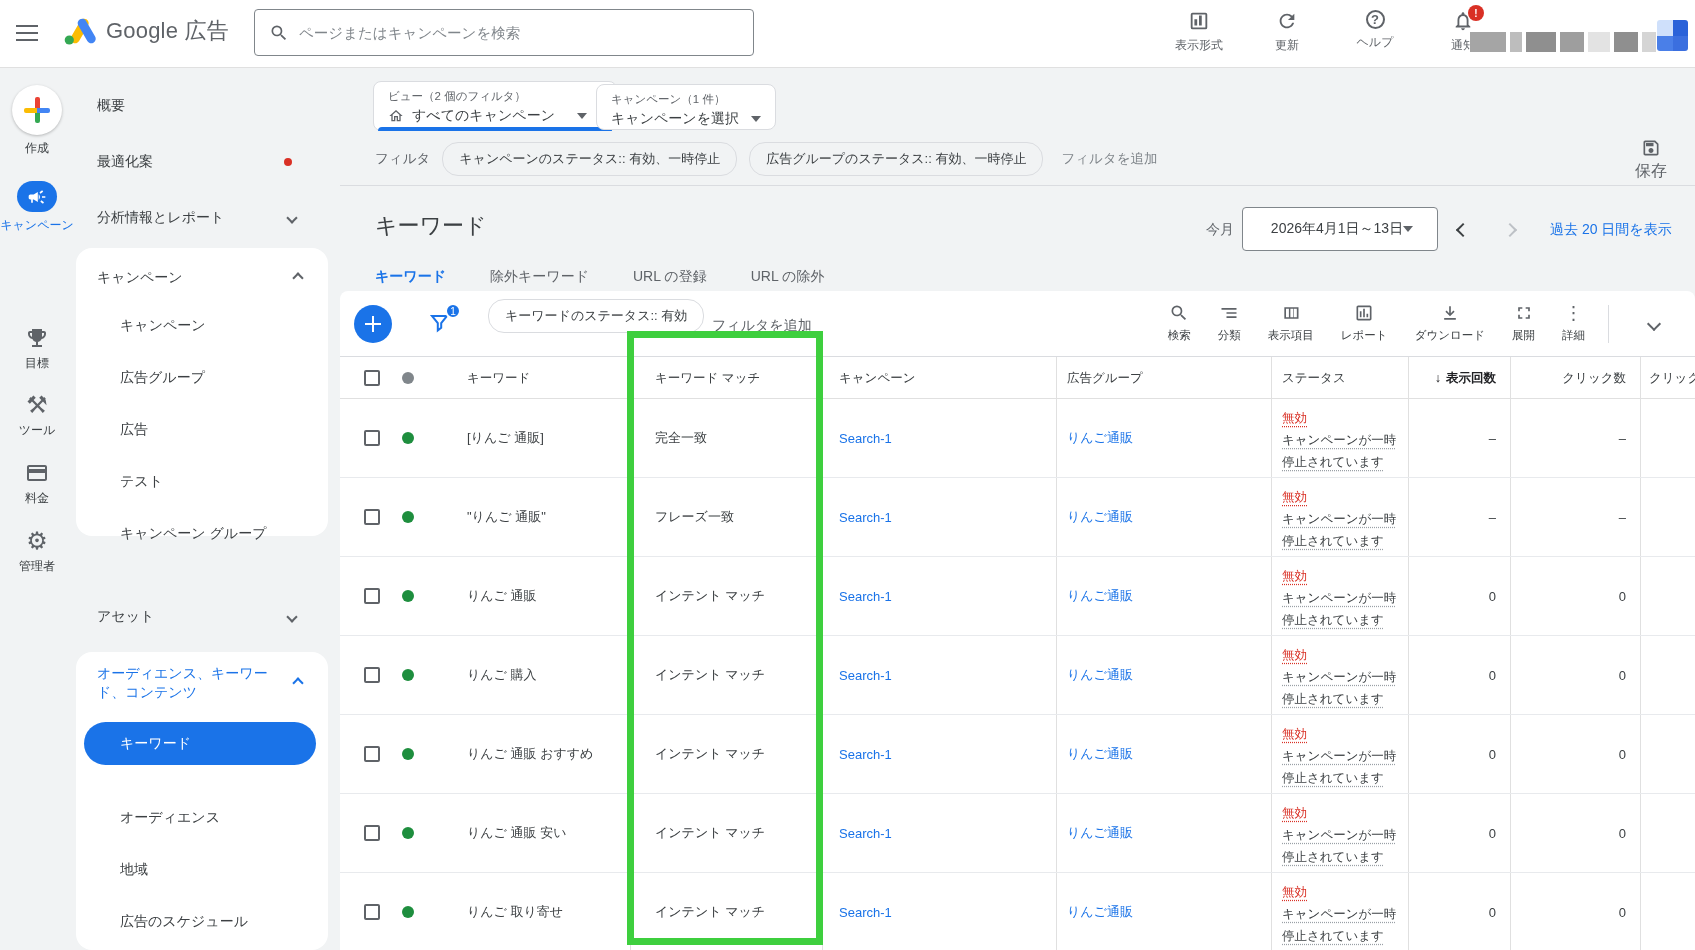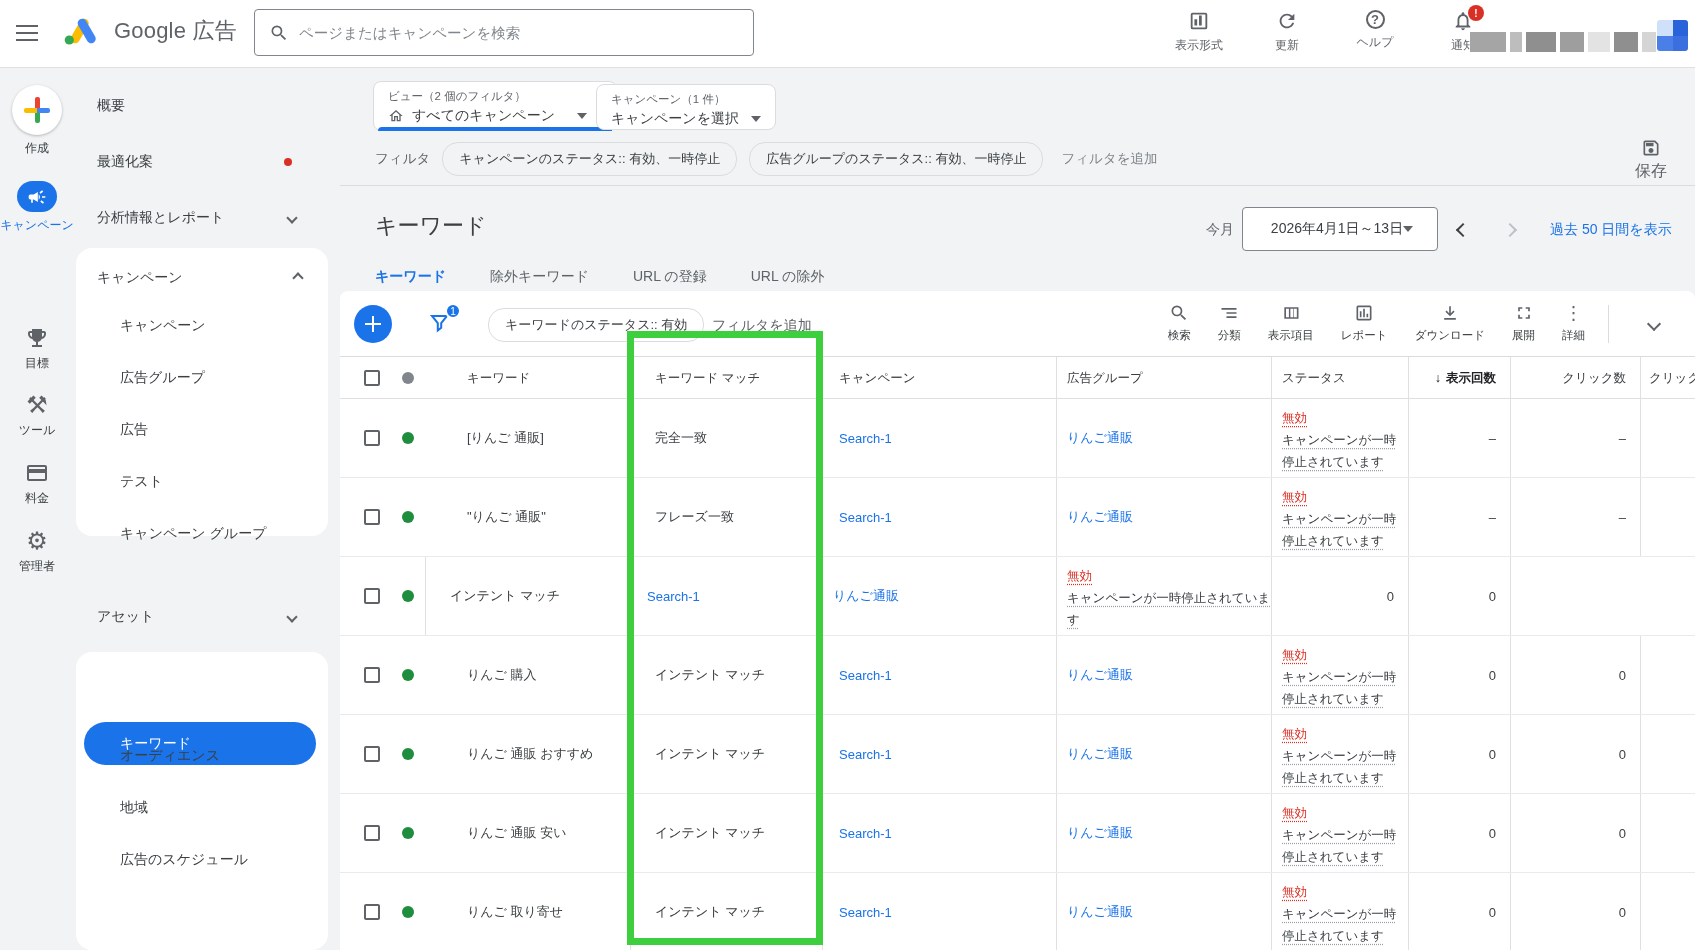--- a/index.html
+++ b/index.html
@@ -3,21 +3,21 @@
 <meta charset="utf-8">
 <style>
   * { margin:0; padding:0; box-sizing:border-box; }
   html,body { width:1695px; height:950px; overflow:hidden; }
   body { position:relative; background:#f1f3f4; font-family:"Liberation Sans","DejaVu Sans",sans-serif; color:#3c4043; }
 
   
   .topbar { position:absolute; left:0; top:0; width:1695px; height:68px; background:#fff; border-bottom:1px solid #e0e0e0; z-index:30; }
   .hamburger { position:absolute; left:16px; top:25px; width:22px; height:16px; cursor:pointer; }
   .hamburger i { display:block; height:2px; background:#5f6368; margin-bottom:5px; }
-  .logo-wrap { position:absolute; left:62px; top:16px; display:flex; align-items:center; gap:18px; }
+  .logo-wrap { position:absolute; left:62px; top:16px; display:flex; align-items:center; gap:10px; }
   .product-name { font-size:22px; color:#5f6368; letter-spacing:.2px; }
   .searchbox { position:absolute; left:254px; top:9px; width:500px; height:47px; background:#fff; border:1px solid #80868b; border-radius:4px; display:flex; align-items:center; padding:0 14px; gap:10px; }
   .searchbox input { border:none; outline:none; flex:1; font-size:14.5px; color:#3c4043; font-family:inherit; background:transparent; }
   .searchbox input::placeholder { color:#80868b; }
   .top-actions { position:absolute; left:1168px; top:10px; display:flex; gap:26px; }
   .top-action { width:62px; display:flex; flex-direction:column; align-items:center; gap:5px; cursor:pointer; position:relative; }
   .top-action .lbl { font-size:12px; color:#5f6368; white-space:nowrap; }
   .badge-red { position:absolute; top:-5px; left:36px; width:16px; height:16px; background:#d93025; border-radius:50%; color:#fff; font-size:10px; font-weight:bold; display:flex; align-items:center; justify-content:center; }
   .help-circle { width:19px; height:19px; border:2px solid #5f6368; border-radius:50%; display:flex; align-items:center; justify-content:center; }
   .help-circle::before { content:"?"; font-size:13px; font-weight:bold; color:#5f6368; }
@@ -85,21 +85,21 @@
   .tab.active::after { content:""; position:absolute; left:-6px; right:-6px; bottom:-9px; height:3px; background:#1a73e8; border-radius:3px 3px 0 0; }
 
   .card { position:absolute; left:0; top:223px; right:0; bottom:0; background:#fff; border-radius:8px 8px 0 0; }
   .toolbar { position:absolute; left:0; top:0; right:0; height:66px; border-bottom:1px solid #dadce0; }
   .add-btn { position:absolute; left:14px; top:14px; width:38px; height:38px; border-radius:50%; background:#1a73e8; cursor:pointer; }
   .add-btn::before, .add-btn::after { content:""; position:absolute; background:#fff; }
   .add-btn::before { left:11px; top:18px; width:16px; height:2px; }
   .add-btn::after { left:18px; top:11px; width:2px; height:16px; }
   .funnel-wrap { position:absolute; left:88px; top:20px; width:26px; height:26px; cursor:pointer; }
   .funnel-badge { position:absolute; right:-7px; top:-8px; width:16px; height:16px; background:#1a73e8; border:2px solid #fff; border-radius:50%; color:#fff; font-size:10px; display:flex; align-items:center; justify-content:center; }
-  .toolbar .chip { position:absolute; left:148px; top:17px; margin:0; }
+  .toolbar .chip { position:absolute; left:148px; top:8px; margin:0; }
   .toolbar .add-filter { position:absolute; left:372px; top:26px; margin:0; font-size:14px; color:#5f6368; }
   .tool-actions { position:absolute; right:110px; top:12px; display:flex; gap:27px; }
   .tool-item { display:flex; flex-direction:column; align-items:center; gap:5px; cursor:pointer; }
   .tool-item .lbl { font-size:11.5px; color:#3c4043; white-space:nowrap; }
   .tool-sep { position:absolute; right:86px; top:14px; width:1px; height:38px; background:#dadce0; }
   .collapse-btn { position:absolute; right:36px; top:24px; cursor:pointer; }
 
   
   .tgrid { display:grid; grid-template-columns:50px 35px 205px 192px 234px 215px 137px 102px 130px 55px; }
   .thead { position:absolute; left:0; top:66px; right:0; height:42px; border-bottom:1px solid #e0e0e0; }
@@ -286,20 +286,24 @@
         <span>キャンペーン グループ</span>
       </div>
   </div>
 
   <div class="side-item" style="top:529px">
     <span>アセット</span>
     <span class="chev down side-chev"></span>
   </div>
 
   <div class="side-card" style="top:584px; height:298px">
+    <div class="card-item" style="height:62px; padding-right:48px">
+      <span class="blue-two-line">オーディエンス、キーワード、コンテンツ</span>
+      <span class="chev up side-chev" style="right:26px; border-color:#1a73e8"></span>
+    </div>
     <div class="sel-pill" style="top:70px">
       <span>キーワード</span>
     </div>
     <div class="card-item sub" style="margin-top:78px">
         <span>オーディエンス</span>
       </div>
     <div class="card-item sub">
         <span>地域</span>
       </div>
     <div class="card-item sub">
@@ -351,21 +355,21 @@
 
   <div class="title-row">
     <span class="page-title">キーワード</span>
     <span class="date-preset">今月</span>
     <div class="date-box">
       <span>2026年4月1日～13日</span>
       <span class="caret"></span>
     </div>
     <span class="nav-chev prev"><span class="chev left" style="width:10px;height:10px;border-color:#3c4043"></span></span>
     <span class="nav-chev next"><span class="chev right" style="width:10px;height:10px"></span></span>
-    <span class="last30">過去 50 日間を表示</span>
+    <span class="last30">過去 20 日間を表示</span>
   </div>
 
   <div class="tabs">
     <span class="tab active">キーワード</span>
     <span class="tab">除外キーワード</span>
     <span class="tab">URL の登録</span>
     <span class="tab">URL の除外</span>
   </div>
 
   <div class="card">
@@ -509,20 +513,21 @@
     <div class="td vline"></div>
   </div>
 
   <div class="trow tgrid">
     <div class="td cb-cell">
             <span class="checkbox"></span>
           </div>
     <div class="td dot-cell">
             <span class="status-dot"></span>
           </div>
+    <div class="td kw-cell">りんご 通販</div>
     <div class="td match-cell vline">インテント マッチ</div>
     <div class="td camp-cell vline">
             <span class="link">Search-1</span>
           </div>
     <div class="td adg-cell vline">
             <span class="link">りんご通販</span>
           </div>
     <div class="td status-cell vline">
       <span class="st-bad">無効</span><br>
       <span class="st-reason">キャンペーンが一時停止されています</span>

